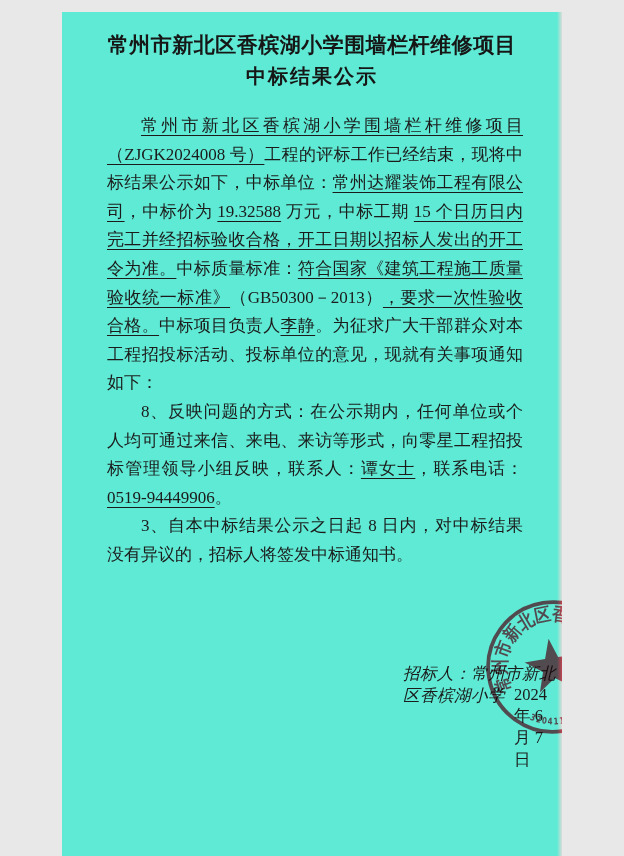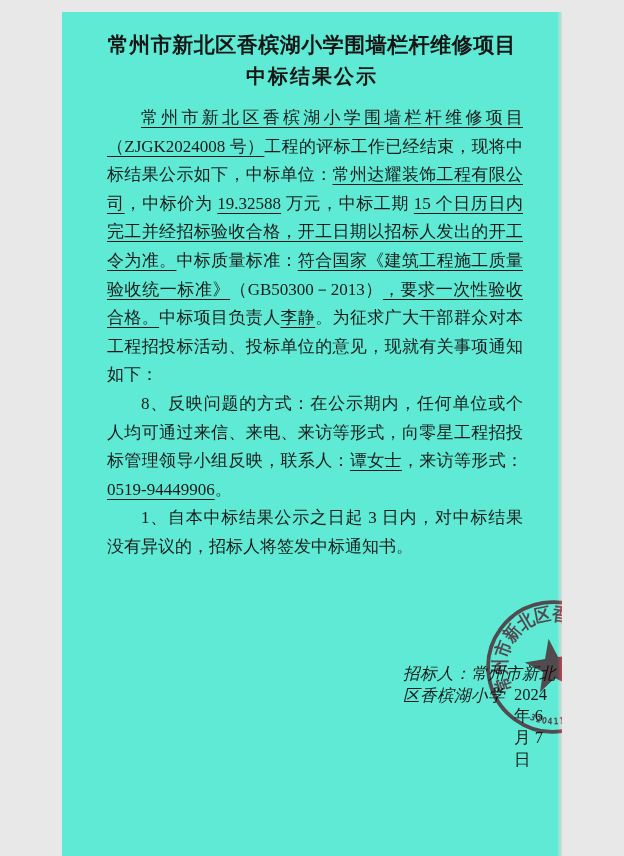--- a/index.html
+++ b/index.html
@@ -22,21 +22,21 @@
     position: absolute; left: 0; right: 0;
     text-align: center;
     font-weight: 700;
     color: #161616;
     font-family: "Liberation Sans", "DejaVu Sans", sans-serif;
   }
   .title   { top: 19px; font-size: 21px; letter-spacing: 0.5px; }
   .subtitle{ top: 51px; font-size: 20px; letter-spacing: 2px; }
   .doc-body {
     position: absolute;
-    left: 45px; right: 39px; top: 92px;
+    left: 45px; right: 39px; top: 100px;
     font-size: 17px;
     line-height: 28.6px;
     text-align: justify;
     color: #1b1b1b;
   }
   .para { text-indent: 2em; }
   .u {
     text-decoration: underline;
     text-underline-offset: 4px;
     text-decoration-thickness: 1.2px;
@@ -76,22 +76,22 @@
 <div class="page">
 
   <div class="scan-edge"></div>
 
   <h1 class="title">常州市新北区香槟湖小学围墙栏杆维修项目</h1>
 
   <h2 class="subtitle">中标结果公示</h2>
 
   <div class="doc-body">
     <p class="para"><span class="u">常州市新北区香槟湖小学围墙栏杆维修项目（ZJGK2024008 号）</span><span>工程的评标工作已经结束，现将中标结果公示如下，中标单位：</span><span class="u">常州达耀装饰工程有限公司</span><span>，中标价为 </span><span class="u">19.32588</span><span> 万元，中标工期 </span><span class="u">15 个日历日内完工并经招标验收合格，开工日期以招标人发出的开工令为准。</span><span>中标质量标准：</span><span class="u">符合国家《建筑工程施工质量验收统一标准》</span><span>（GB50300－2013）</span><span class="u">，要求一次性验收合格。</span><span>中标项目负责人</span><span class="u">李静</span><span>。为征求广大干部群众对本工程招投标活动、投标单位的意见，现就有关事项通知如下：</span></p>
-    <p class="para"><span>8、反映问题的方式：在公示期内，任何单位或个人均可通过来信、来电、来访等形式，向零星工程招投标管理领导小组反映，联系人：</span><span class="u">谭女士</span><span>，来访等形式：</span><span class="u">0519-94449906</span><span>。</span></p>
-    <p class="para"><span>1、自本中标结果公示之日起 3 日内，对中标结果没有异议的，招标人将签发中标通知书。</span></p>
+    <p class="para"><span>8、反映问题的方式：在公示期内，任何单位或个人均可通过来信、来电、来访等形式，向零星工程招投标管理领导小组反映，联系人：</span><span class="u">谭女士</span><span>，联系电话：</span><span class="u">0519-94449906</span><span>。</span></p>
+    <p class="para"><span>3、自本中标结果公示之日起 8 日内，对中标结果没有异议的，招标人将签发中标通知书。</span></p>
   </div>
 
   <div class="signature">招标人：常州市新北区香槟湖小学</div>
 
   <div class="sig-date">2024 年 6 月 7 日</div>
 
   <svg class="stamp" viewBox="0 0 160 160" aria-hidden="true">
     <defs>
       <path id="ringPath" d="M 38.7 95.0 A 44 44 0 1 1 121.3 95.0" fill="none"></path>
       <path id="codePath" d="M 49.0 124.2 A 54 54 0 0 0 111.0 124.2" fill="none"></path>

